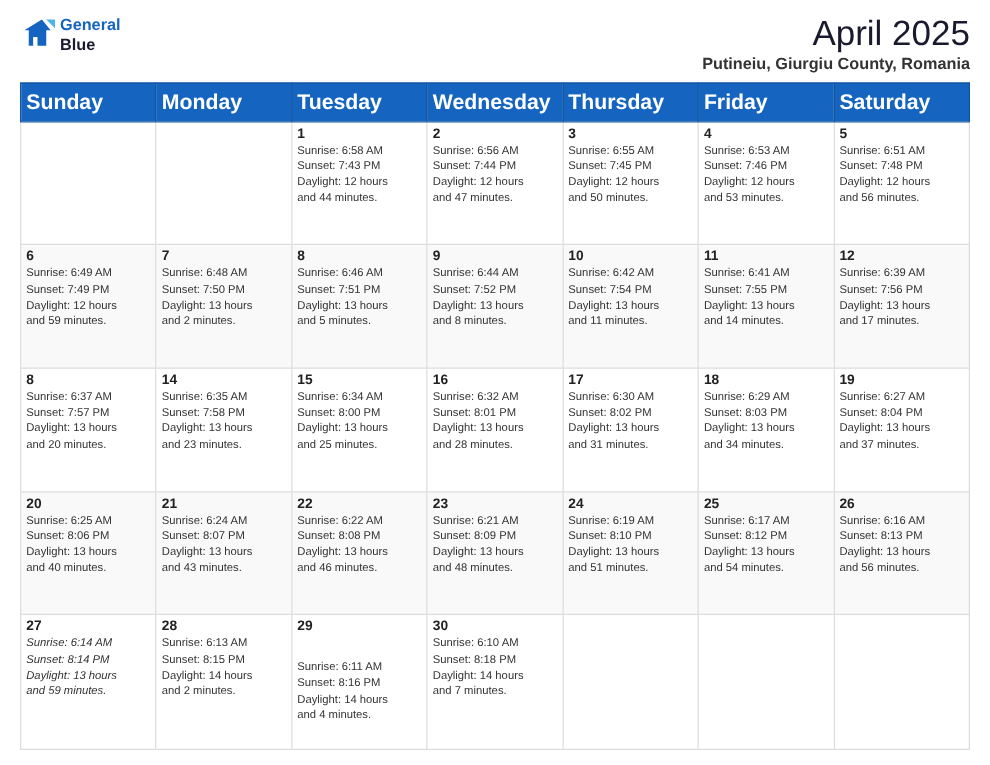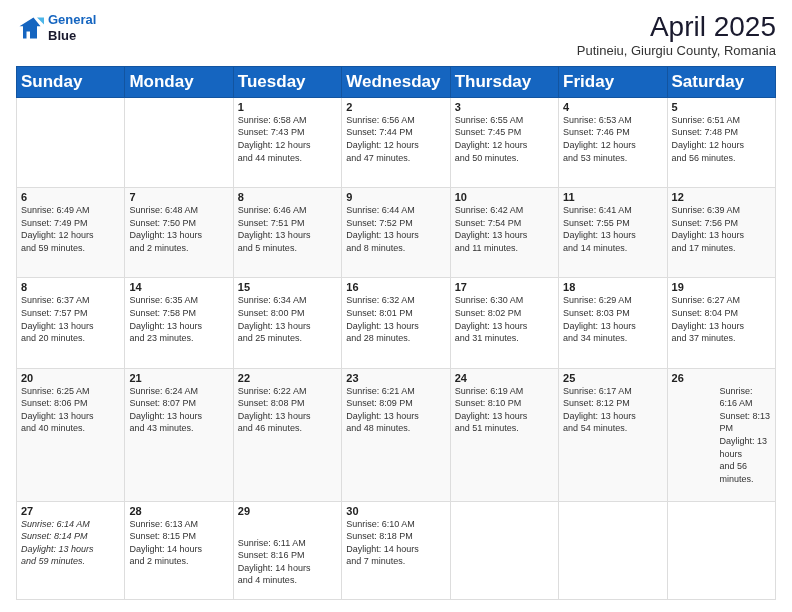--- a/index.html
+++ b/index.html
@@ -18,21 +18,21 @@
       flex-direction: column;
     }
     .header {
       display: flex;
       justify-content: space-between;
       align-items: flex-start;
       margin-bottom: 8px;
     }
     .logo {
       display: flex;
-      align-items: center;
+      align-items: flex-start;
       gap: 4px;
     }
     .logo-text {
       font-size: 13px;
       font-weight: bold;
       line-height: 1.2;
       color: #1a1a2e;
     }
     .logo-text .blue { color: #1565c0; }
     .logo-icon {
@@ -43,21 +43,21 @@
       text-align: right;
     }
     .title-block h1 {
       font-size: 28px;
       font-weight: normal;
       color: #1a1a2e;
       line-height: 1.1;
     }
     .title-block h2 {
       font-size: 13px;
-      font-weight: normal;
+      font-weight: bold;
       color: #333;
     }
     .calendar {
       flex: 1;
       border: 1px solid #ccc;
       border-collapse: collapse;
       width: 100%;
       table-layout: fixed;
     }
     .calendar th {
@@ -309,21 +309,21 @@
           </td>
           <td>
             <span class="day-num">25</span>
             <div class="day-info" style="white-space: pre-line;">Sunrise: 6:17 AM
 Sunset: 8:12 PM
 Daylight: 13 hours
 and 54 minutes.</div>
           </td>
           <td>
             <span class="day-num">26</span>
-            <div class="day-info" style="white-space: pre-line; margin-left: 48px;">Sunrise: 6:16 AM
+            <div class="day-info" style="white-space: pre-line;">Sunrise: 6:16 AM
 Sunset: 8:13 PM
 Daylight: 13 hours
 and 56 minutes.</div>
           </td>
         </tr>
         <tr>
           <td>
             <span class="day-num">27</span>
             <div class="day-info" style="white-space: pre-line; font-style: italic;">Sunrise: 6:14 AM
 Sunset: 8:14 PM

